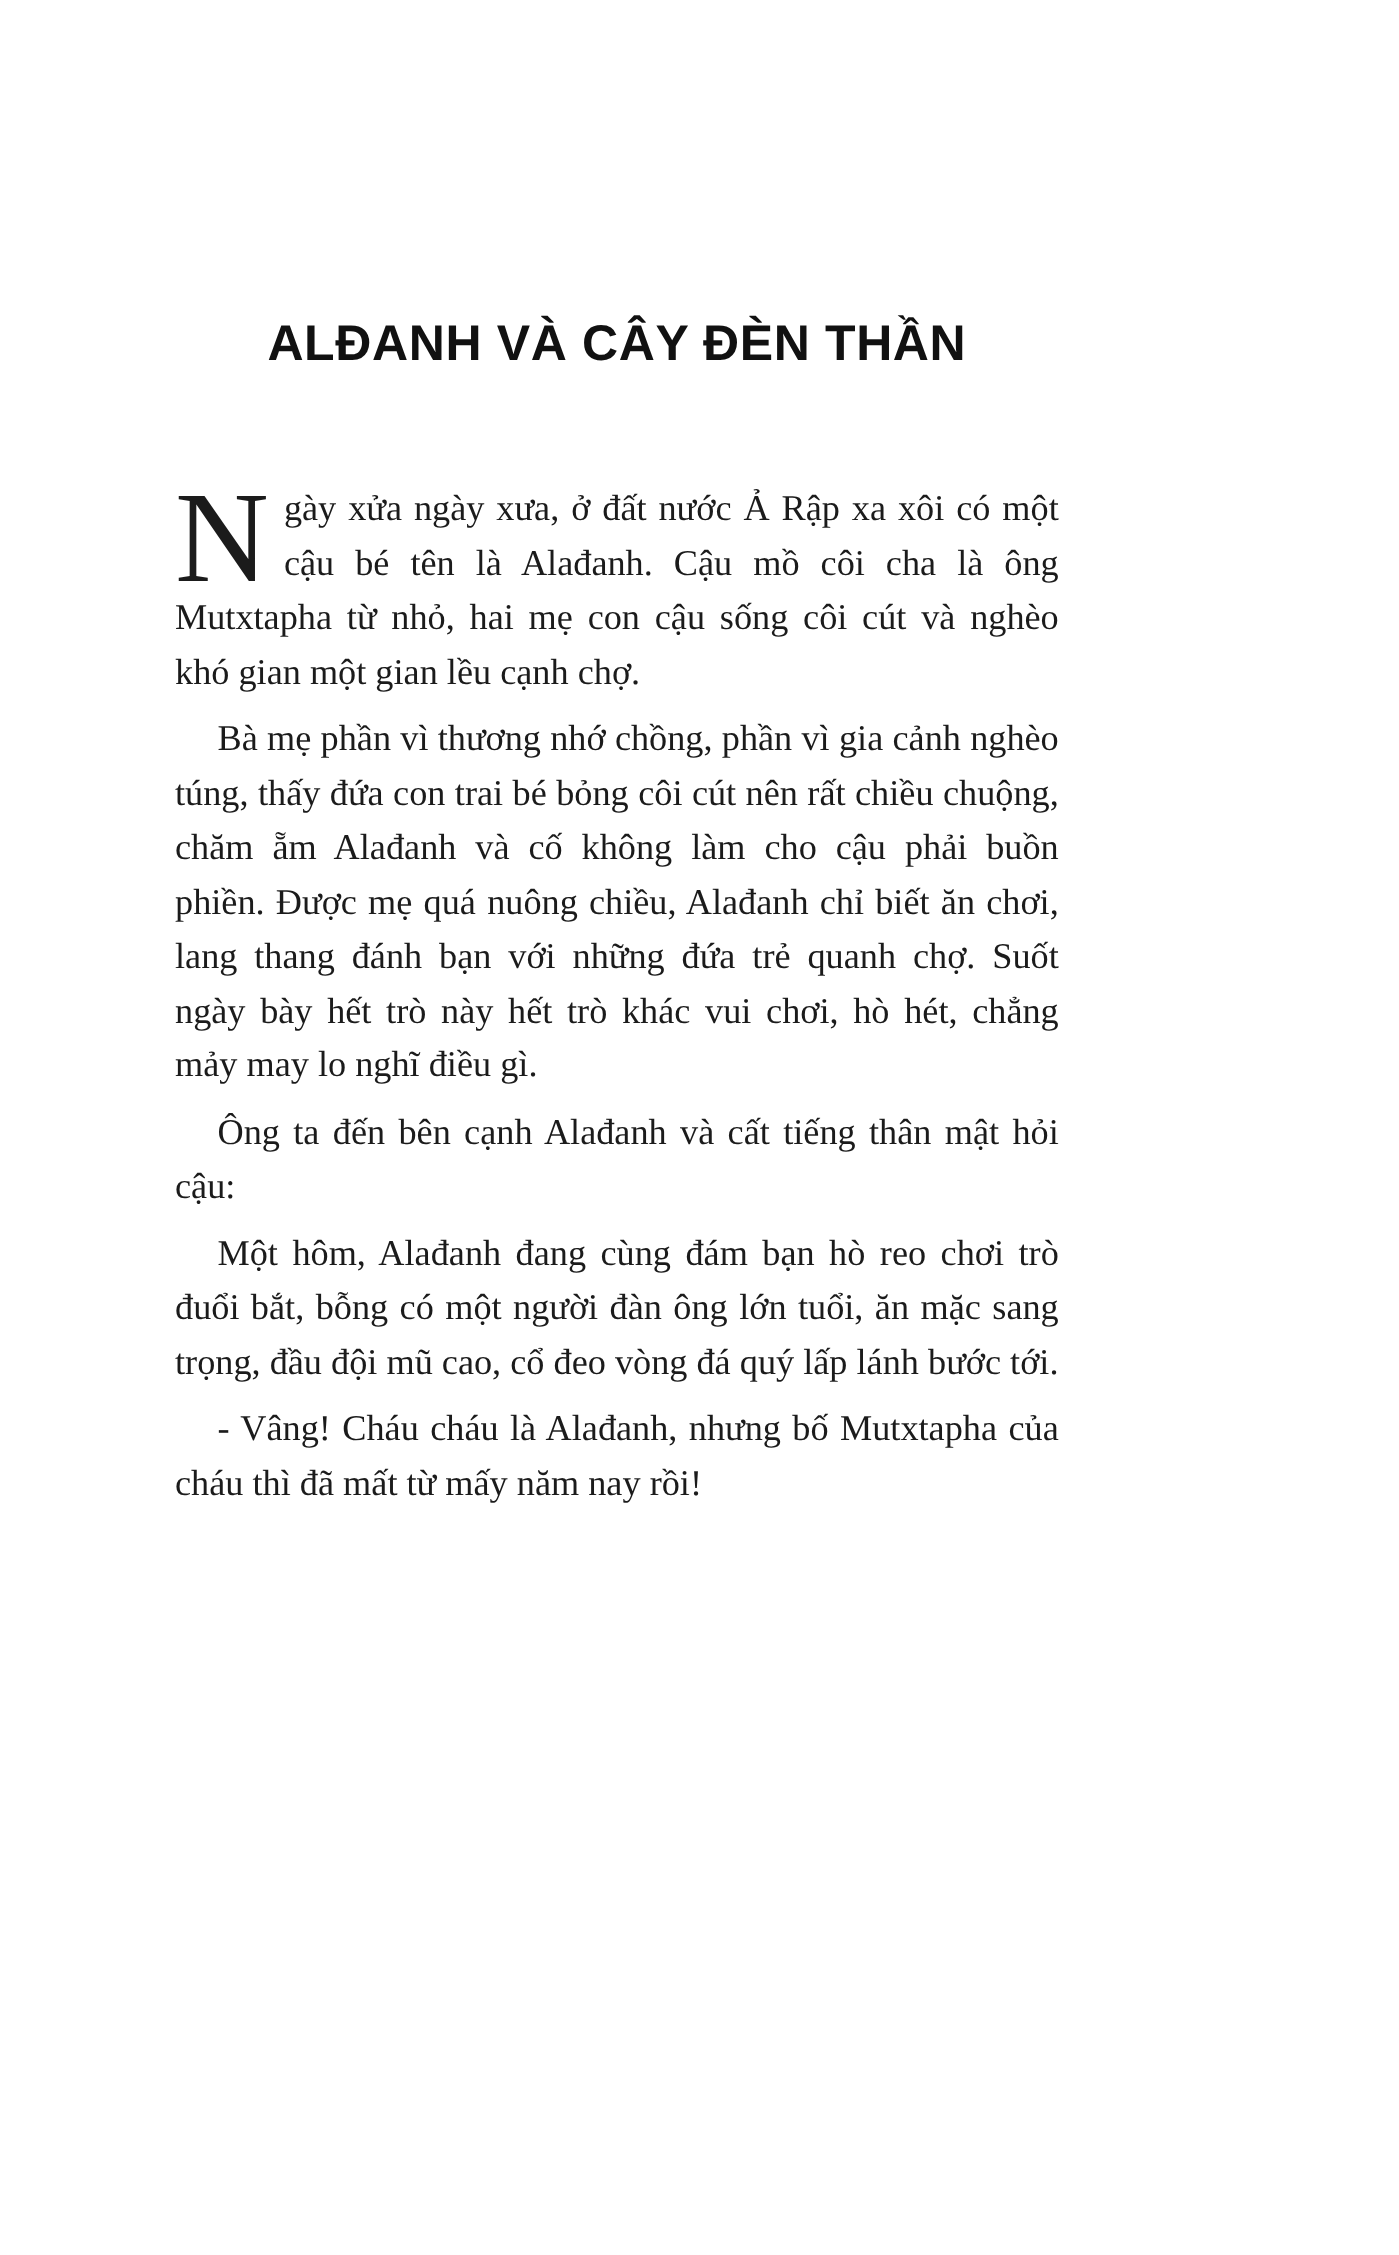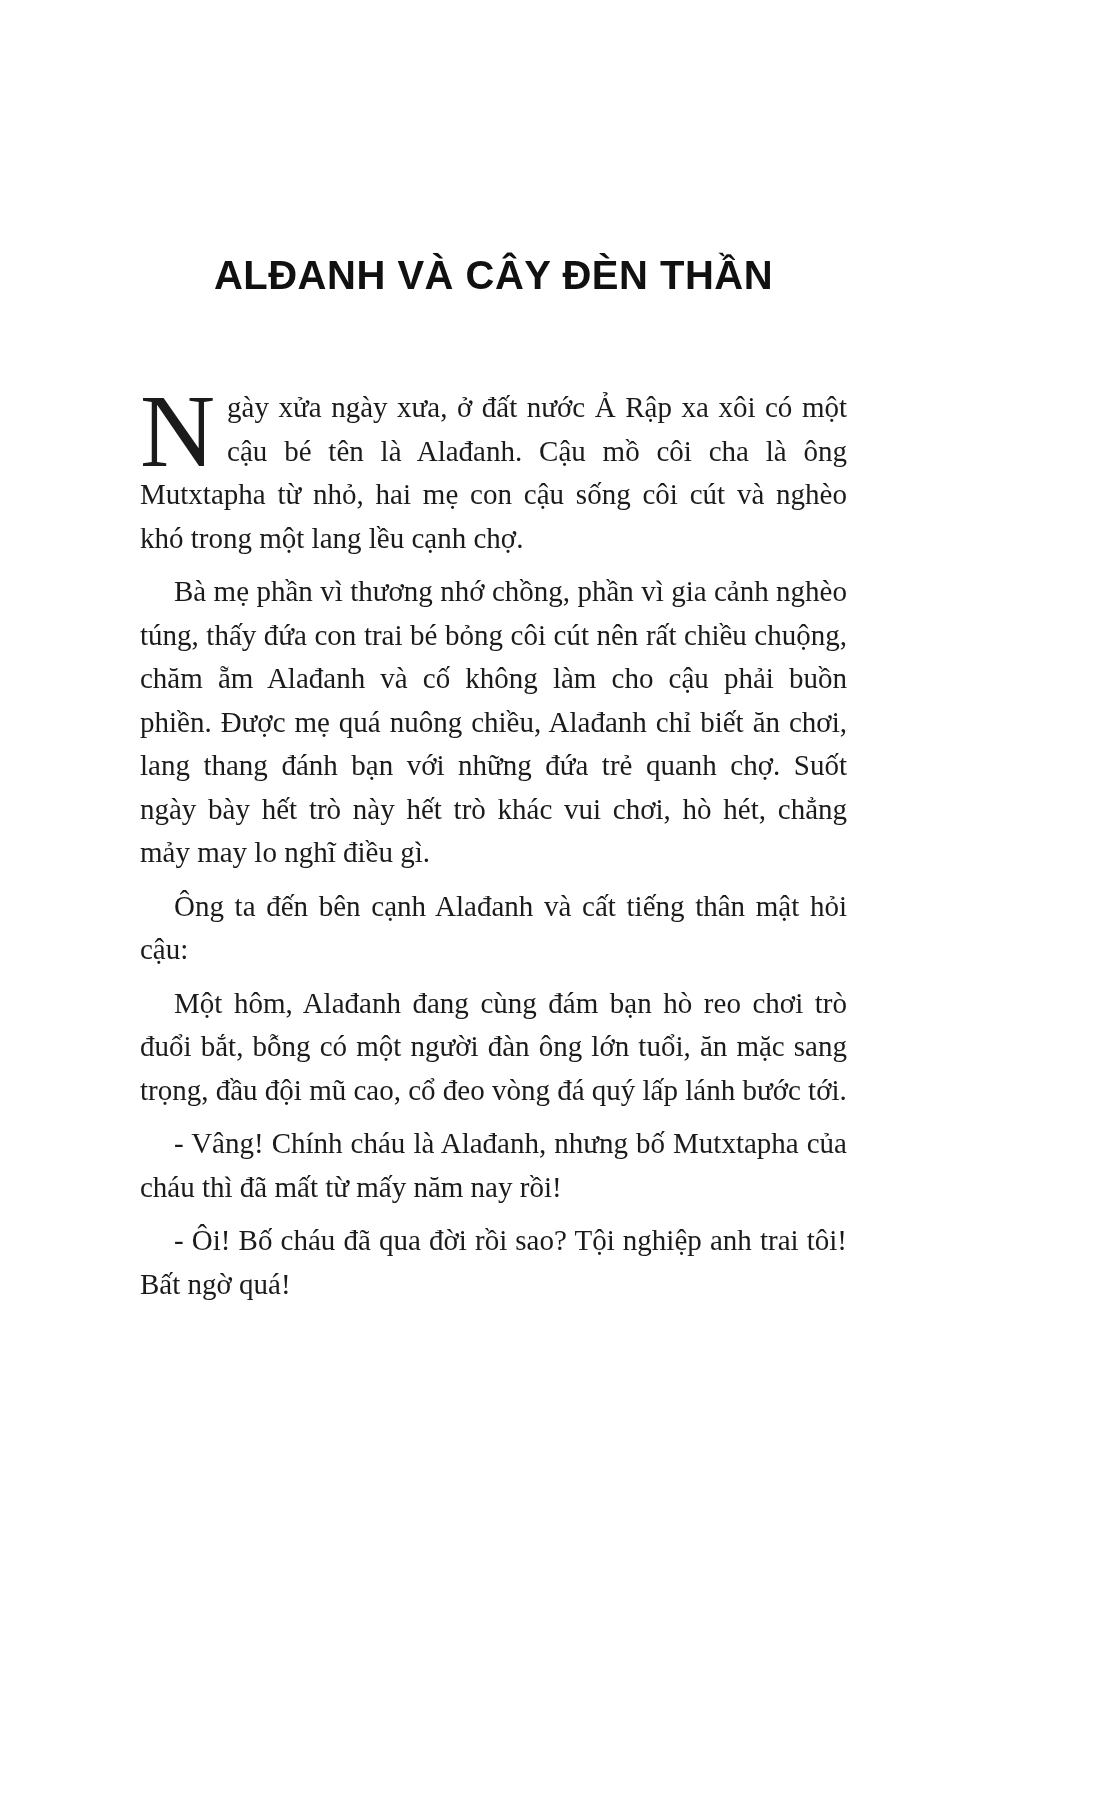--- a/index.html
+++ b/index.html
@@ -48,28 +48,27 @@
     color: #1b1b1b;
   }
 </style>
 </head>
 <body>
 
 <div class="page">
 
   <h1 class="title">ALĐANH VÀ CÂY ĐÈN THẦN</h1>
 
-  <p class="para first"><span class="dropcap">N</span><span>gày xửa ngày xưa, ở đất nước Ả Rập xa xôi có một cậu bé tên là Alađanh. Cậu mồ côi cha là ông Mutxtapha từ nhỏ, hai mẹ con cậu sống côi cút và nghèo khó trong một lang lều cạnh chợ.</span></p>
+  <p class="para first"><span class="dropcap">N</span><span>gày xửa ngày xưa, ở đất nước Ả Rập xa xôi có một cậu bé tên là Alađanh. Cậu mồ côi cha là ông Mutxtapha từ nhỏ, hai mẹ con cậu sống côi cút và nghèo khó gian một gian lều cạnh chợ.</span></p>
 
   <p class="para">Bà mẹ phần vì thương nhớ chồng, phần vì gia cảnh nghèo túng, thấy đứa con trai bé bỏng côi cút nên rất chiều chuộng, chăm ẵm Alađanh và cố không làm cho cậu phải buồn phiền. Được mẹ quá nuông chiều, Alađanh chỉ biết ăn chơi, lang thang đánh bạn với những đứa trẻ quanh chợ. Suốt ngày bày hết trò này hết trò khác vui chơi, hò hét, chẳng mảy may lo nghĩ điều gì.</p>
 
   <p class="para">Ông ta đến bên cạnh Alađanh và cất tiếng thân mật hỏi cậu:</p>
 
   <p class="para">Một hôm, Alađanh đang cùng đám bạn hò reo chơi trò đuổi bắt, bỗng có một người đàn ông lớn tuổi, ăn mặc sang trọng, đầu đội mũ cao, cổ đeo vòng đá quý lấp lánh bước tới.</p>
 
 
 
-  <p class="para">- Vâng! Chính cháu là Alađanh, nhưng bố Mutxtapha của cháu thì đã mất từ mấy năm nay rồi!</p>
+  <p class="para">- Vâng! Cháu cháu là Alađanh, nhưng bố Mutxtapha của cháu thì đã mất từ mấy năm nay rồi!</p>
 
 
-  <p class="para">- Ôi! Bố cháu đã qua đời rồi sao? Tội nghiệp anh trai tôi! Bất ngờ quá!</p>
 
 </div>
 
 </body></html>

